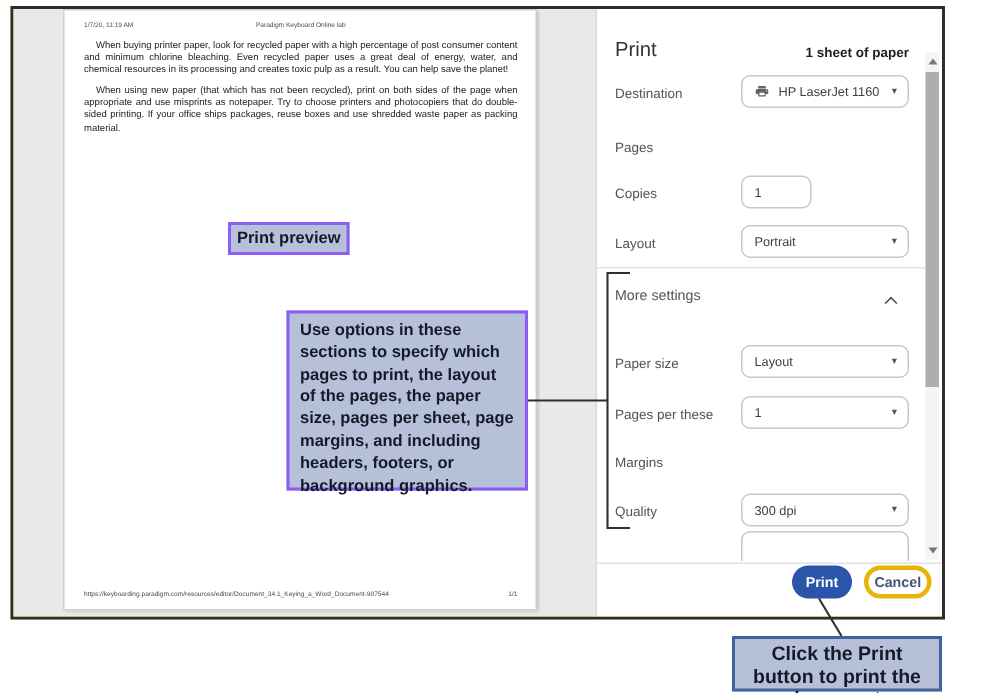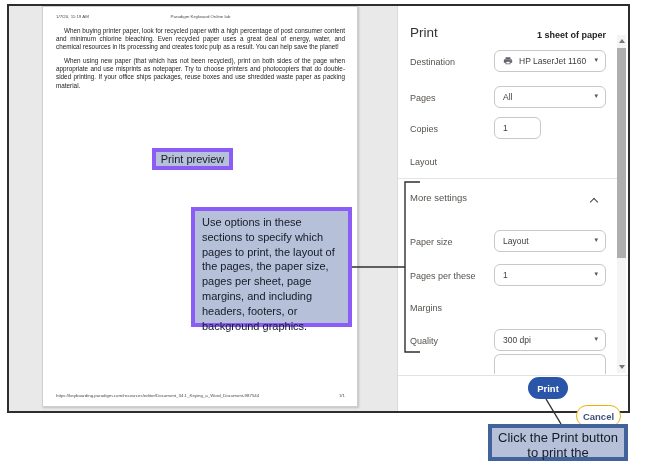--- a/index.html
+++ b/index.html
@@ -45,36 +45,36 @@
   .chevron-up { position:absolute; left:193px; top:193px; width:6px; height:6px;
                 border-left:1.6px solid #444; border-top:1.6px solid #444;
                 transform:rotate(45deg); cursor:pointer; }
 
   .control.partial { top:348px; height:20px; border-bottom:none; border-radius:6px 6px 0 0; }
 
   .panel-footer-sep { position:absolute; left:0; top:369px; width:230px; height:1px; background:#e2e2e2; }
   .btn { position:absolute; top:371px; height:22px; border-radius:11px; font-size:9.5px;
          font-weight:bold; display:flex; align-items:center; justify-content:center; cursor:pointer; }
   .btn-print { left:130px; width:40px; background:#2a55a8; color:#fff; border:none; }
-  .btn-cancel { left:178px; width:45px; background:#fff; color:#44517a; border:1px solid #eab308;margin-top:28px; }
+  .btn-cancel { left:178px; width:45px; background:#fff; color:#44517a; border:3px solid #eab308; }
 
   
   .scrollbar { position:absolute; left:219px; top:29px; width:9px; height:338px; background:#f4f4f4; }
   .scroll-thumb { position:absolute; left:0; top:13px; width:9px; height:210px; background:#aeaeae; }
   .tri { position:absolute; left:1.5px; width:0; height:0; }
   .tri-up { top:4px; border-left:3px solid transparent; border-right:3px solid transparent; border-bottom:4px solid #777; }
   .tri-down { bottom:4px; border-left:3px solid transparent; border-right:3px solid transparent; border-top:4px solid #777; }
 
   
   svg.connectors { position:absolute; left:0; top:0; width:662px; height:462px;
                    z-index:4; pointer-events:none; }
 
   
-  .callout { position:absolute; z-index:5; background:#b6c0d8; border:4px solid #8b5cf6;
-             color:#151a28; font-weight:normal; }
+  .callout { position:absolute; z-index:5; background:#b6c0d8; border:2px solid #8b5cf6;
+             color:#151a28; font-weight:bold; }
   .tag-print-preview { left:152px; top:148px; width:81px; height:22px; font-size:11px;
                        display:flex; align-items:center; justify-content:center; }
   .callout-options { left:191px; top:207px; width:161px; height:120px; font-size:11px;
                      line-height:14.8px; padding:4px 7px; }
   .callout-print { left:488px; top:424px; width:140px; height:37px; font-size:13px;
                    line-height:15px; padding:2px 6px; border-color:#42629b;text-align:center; }
 </style>
 </head>
 <body>
 
@@ -108,29 +108,29 @@
         <span class="printer">
           <svg width="10" height="10" viewBox="0 0 24 24">
               <path fill="#5f6368" d="M19 8H5c-1.7 0-3 1.3-3 3v5h4v4h12v-4h4v-5c0-1.7-1.3-3-3-3zm-3 10H8v-4h8v4zm3-6c-.55 0-1-.45-1-1s.45-1 1-1 1 .45 1 1-.45 1-1 1zM18 3H6v4h12V3z"></path>
             </svg>
         </span>
         <span>HP LaserJet 1160</span>
         <span class="caret">▾</span>
       </div>
 
       <div class="row-label" style="top:87px">Pages</div>
-      <div class="control" style="top:80px">
-        <span>All</span>
-        <span class="caret">▾</span>
-      </div>
 
       <div class="row-label" style="top:118px">Copies</div>
       <input class="copies" style="top: 111px;" readonly="" value="1">
 
       <div class="row-label" style="top:151px">Layout</div>
+      <div class="control" style="top:144px">
+        <span>Portrait</span>
+        <span class="caret">▾</span>
+      </div>
 
       <div class="divider" style="top:172px"></div>
 
       <div class="more-label">More settings</div>
       <div class="chevron-up"></div>
 
       <div class="row-label" style="top:231px">Paper size</div>
       <div class="control" style="top:224px">
         <span>Layout</span>
         <span class="caret">▾</span>

